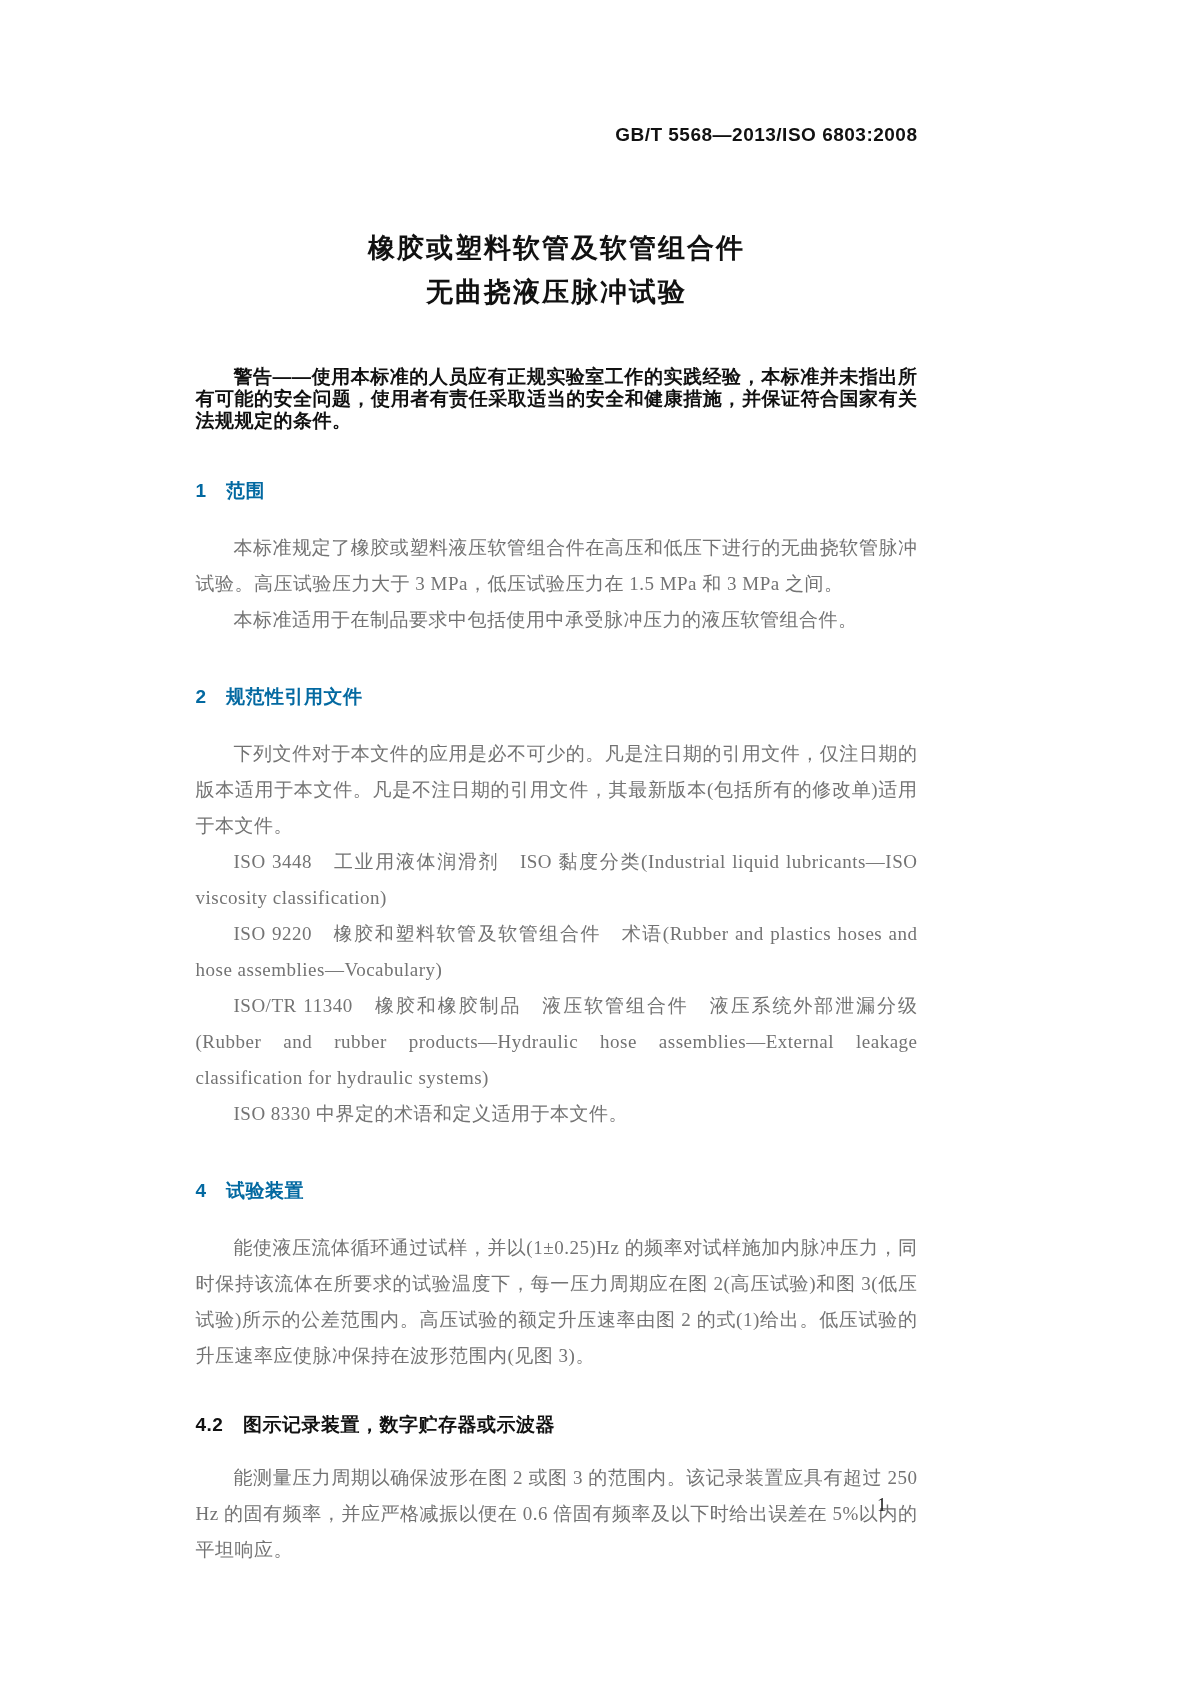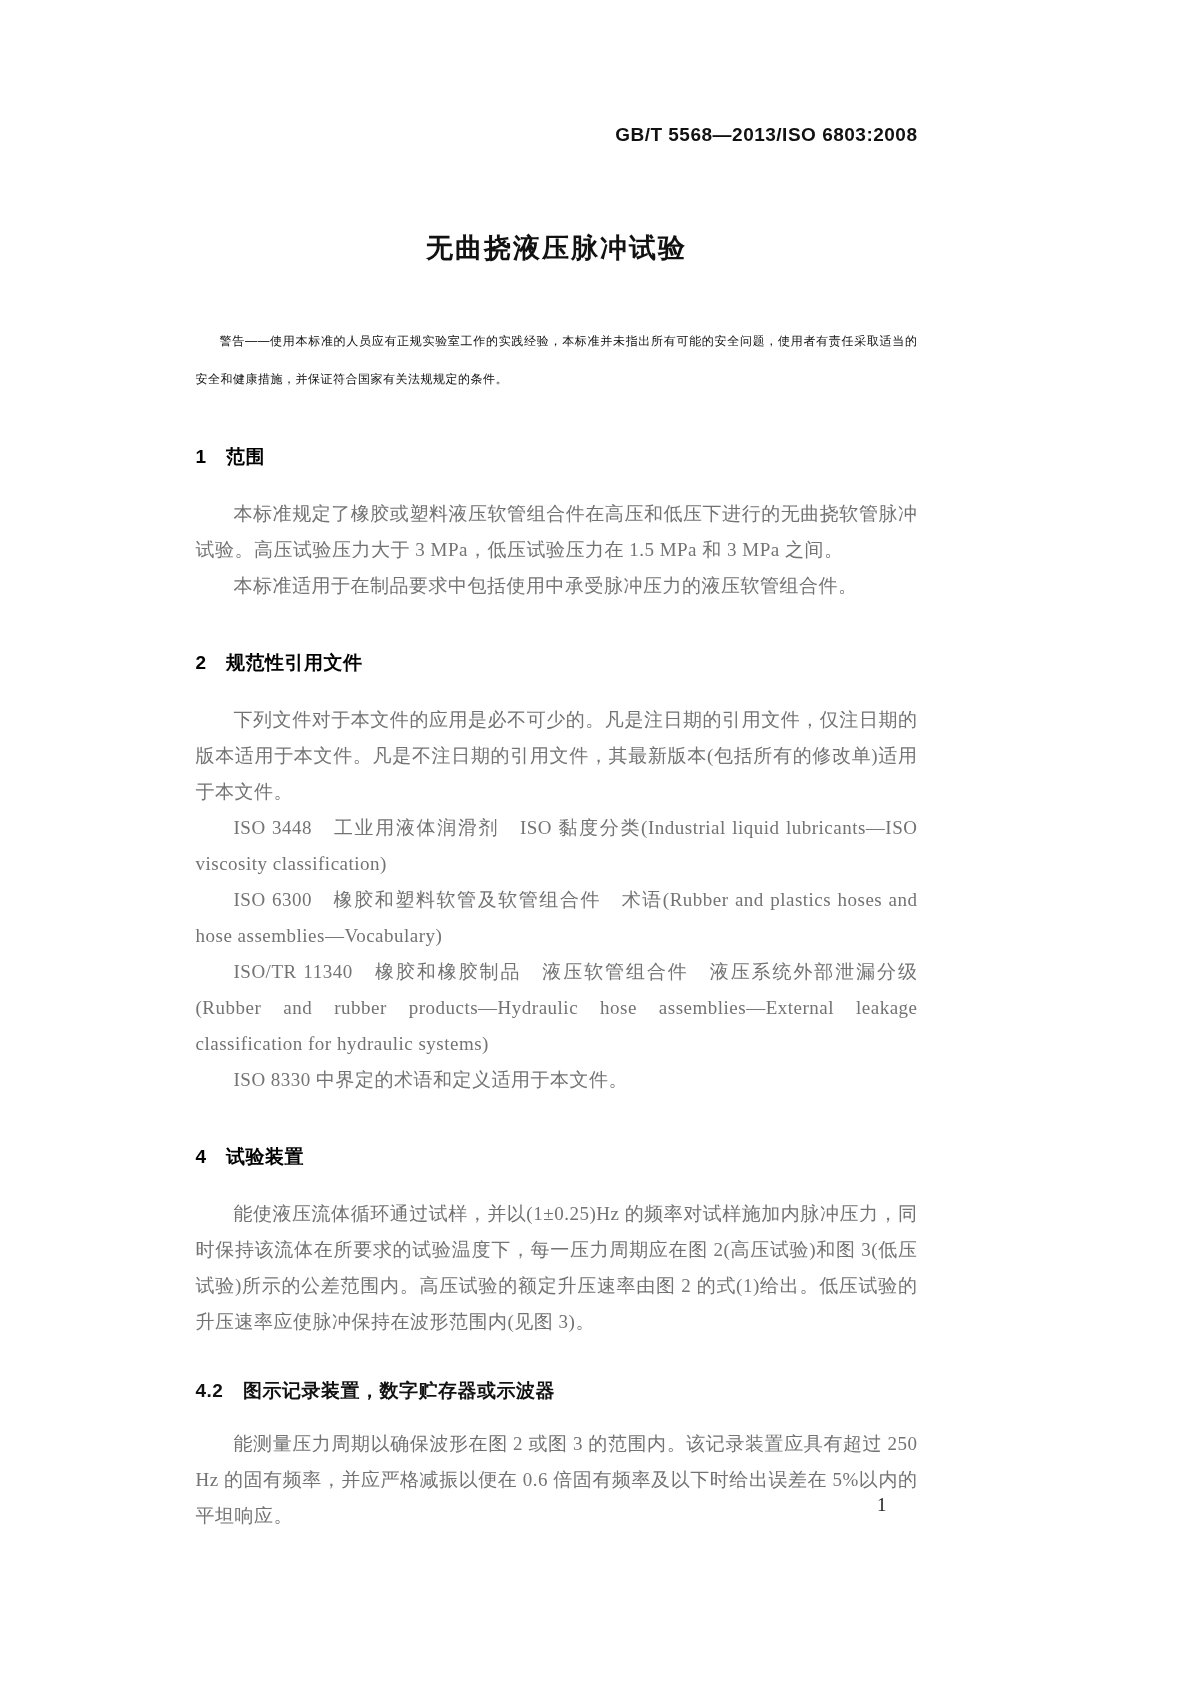--- a/index.html
+++ b/index.html
@@ -30,36 +30,36 @@
     font-weight: bold;
     font-size: 27px;
     line-height: 44px;
     letter-spacing: 2px;
     color: #111;
   }
   .doc-title .title-line { display: block; }
   .warning {
     margin-top: 52px;
     font-family: "Liberation Sans", "DejaVu Sans", sans-serif;
-    font-weight: normal;
-    font-size: 12px;
-    line-height: 38px;
+    font-weight: bold;
+    font-size: 19px;
+    line-height: 22px;
     letter-spacing: 0.5px;
     text-indent: 2em;
     text-align: justify;
     color: #111;
   }
   .sec-heading {
     margin-top: 46px;
     margin-bottom: 26px;
     font-family: "Liberation Sans", "DejaVu Sans", sans-serif;
     font-weight: bold;
     font-size: 19px;
     letter-spacing: 0.5px;
-    color: #000000;
+    color: #0369a1;
   }
   .sub-heading {
     margin-top: 38px;
     margin-bottom: 22px;
     font-family: "Liberation Sans", "DejaVu Sans", sans-serif;
     font-weight: bold;
     font-size: 19px;
     letter-spacing: 0.5px;
     color: #111;
   }
@@ -93,33 +93,34 @@
   }
 </style>
 </head>
 <body>
 
 <div class="page">
 
   <div class="doc-header">GB/T 5568—2013/ISO 6803:2008</div>
 
   <h1 class="doc-title">
+    <span class="title-line">橡胶或塑料软管及软管组合件</span>
     <span class="title-line">无曲挠液压脉冲试验</span>
   </h1>
 
   <p class="warning">警告——使用本标准的人员应有正规实验室工作的实践经验，本标准并未指出所有可能的安全问题，使用者有责任采取适当的安全和健康措施，并保证符合国家有关法规规定的条件。</p>
 
   <h2 class="sec-heading">1　范围</h2>
   <p class="body-para">本标准规定了橡胶或塑料液压软管组合件在高压和低压下进行的无曲挠软管脉冲试验。高压试验压力大于 3 MPa，低压试验压力在 1.5 MPa 和 3 MPa 之间。</p>
   <p class="body-para">本标准适用于在制品要求中包括使用中承受脉冲压力的液压软管组合件。</p>
 
   <h2 class="sec-heading">2　规范性引用文件</h2>
   <p class="body-para">下列文件对于本文件的应用是必不可少的。凡是注日期的引用文件，仅注日期的版本适用于本文件。凡是不注日期的引用文件，其最新版本(包括所有的修改单)适用于本文件。</p>
   <p class="body-para">ISO 3448　工业用液体润滑剂　ISO 黏度分类(Industrial liquid lubricants—ISO viscosity classification)</p>
-  <p class="body-para">ISO 6300　橡胶和塑料软管及软管组合件　术语(Rubber and plastics hoses and hose assemblies—Vocabulary)</p>
+  <p class="body-para">ISO 9220　橡胶和塑料软管及软管组合件　术语(Rubber and plastics hoses and hose assemblies—Vocabulary)</p>
   <p class="body-para">ISO/TR 11340　橡胶和橡胶制品　液压软管组合件　液压系统外部泄漏分级(Rubber and rubber products—Hydraulic hose assemblies—External leakage classification for hydraulic systems)</p>
 
   <p class="body-para">ISO 8330 中界定的术语和定义适用于本文件。</p>
 
   <h2 class="sec-heading">4　试验装置</h2>
 
   <p class="body-para">能使液压流体循环通过试样，并以(1±0.25)Hz 的频率对试样施加内脉冲压力，同时保持该流体在所要求的试验温度下，每一压力周期应在图 2(高压试验)和图 3(低压试验)所示的公差范围内。高压试验的额定升压速率由图 2 的式(1)给出。低压试验的升压速率应使脉冲保持在波形范围内(见图 3)。</p>
 
   <h3 class="sub-heading">4.2　图示记录装置，数字贮存器或示波器</h3>
   <p class="body-para">能测量压力周期以确保波形在图 2 或图 3 的范围内。该记录装置应具有超过 250 Hz 的固有频率，并应严格减振以便在 0.6 倍固有频率及以下时给出误差在 5%以内的平坦响应。</p>

